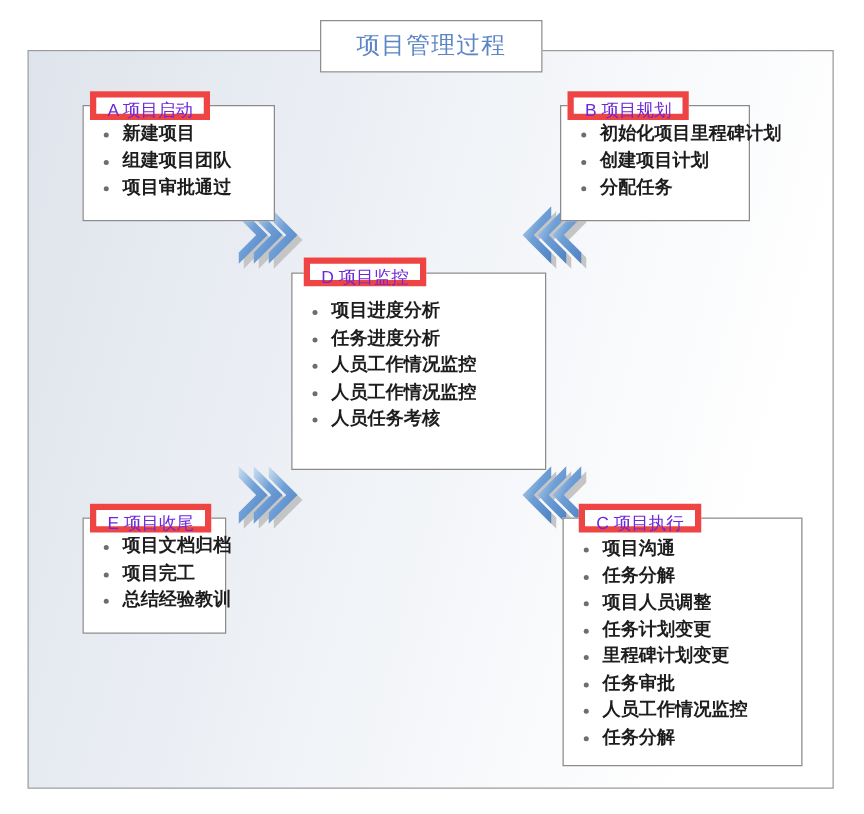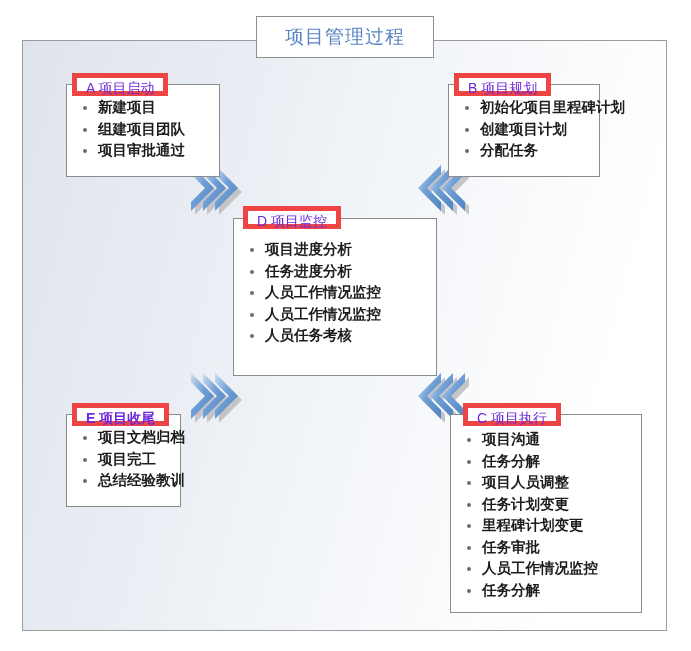--- a/index.html
+++ b/index.html
@@ -104,21 +104,21 @@
   #box-b { left: 448px; top: 84px;  width: 152px; height: 93px; }
   #box-b .phase-list { top: 12px; }
   #hdr-b { left: 454px; top: 73px; }
 
   #box-d { left: 233px; top: 218px; width: 204px; height: 158px; }
   #box-d .phase-list { top: 20px; }
   #hdr-d { left: 243px; top: 206px; }
 
   #box-e { left: 66px;  top: 414px; width: 115px; height: 93px; }
   #box-e .phase-list { top: 12px; }
-  #hdr-e { left: 72px;  top: 403px; font-weight: bold; }
+  #hdr-e { left: 72px;  top: 403px; }
 
   #box-c { left: 450px; top: 414px; width: 192px; height: 199px; }
   #box-c .phase-list { top: 14px; }
   #hdr-c { left: 463px; top: 403px; }
 
   
   .arrow-group {
     position: absolute;
     width: 62px;
     height: 62px;

